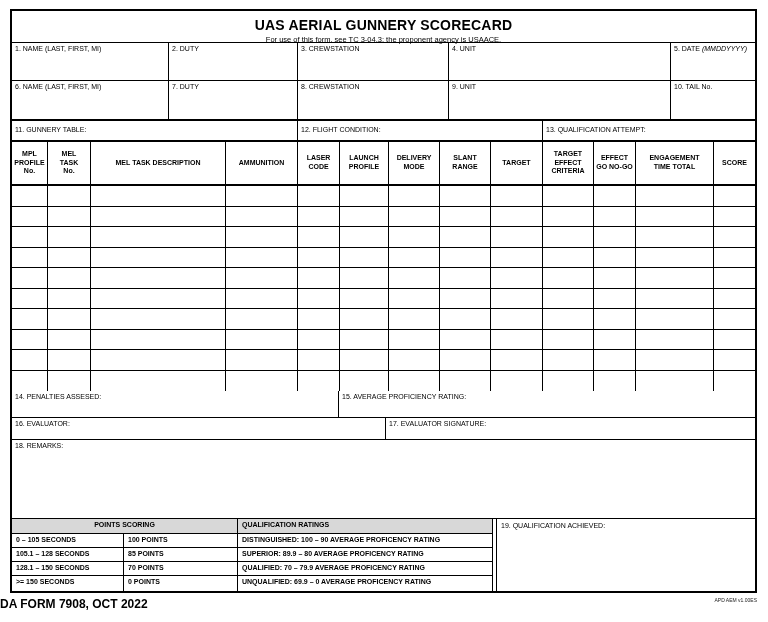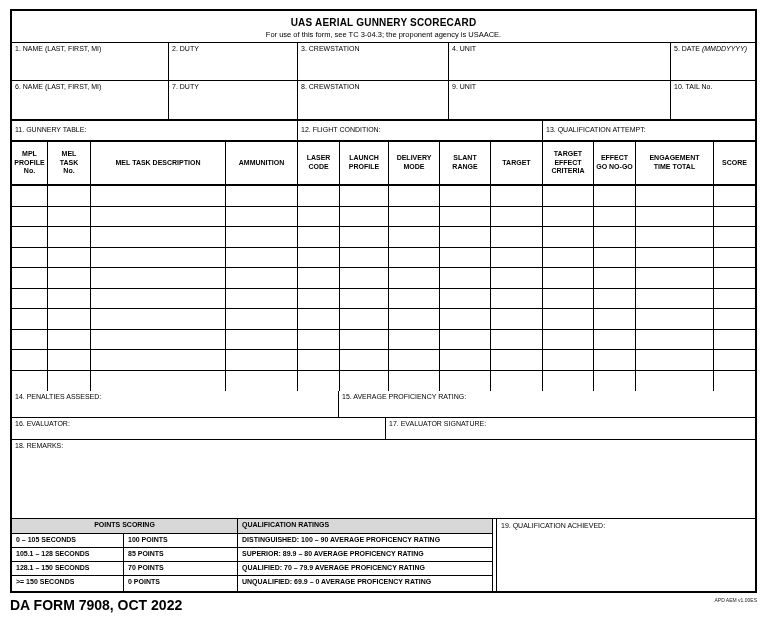--- a/index.html
+++ b/index.html
@@ -10,21 +10,21 @@
   }
   .form {
     position:absolute; left:10px; top:9px; width:747px; height:584px;
     border:2px solid #000; box-sizing:border-box;
     display:flex; flex-direction:column; background:#fff;
   }
   .sec { box-sizing:border-box; flex:none; }
 
   
   .titlebox { height:32px; border-bottom:1px solid #000; text-align:center; padding-top:6px; }
-  .title { font-size:10px; font-weight:bold; letter-spacing:.2px; }
+  .title { font-size:14px; font-weight:bold; letter-spacing:.2px; }
   .subtitle { font-size:7.5px; margin-top:2px;text-align:center; }
 
   
   .frow { display:grid; }
   .frow > .fcell {
     box-sizing:border-box; border-right:1px solid #000;
     padding:2px 3px; font-size:7px; line-height:1.2; overflow:hidden;
   }
   .frow > .fcell:last-child { border-right:none; }
   .row1 { height:38px; border-bottom:1px solid #000; grid-template-columns:157px 129px 151px 222px 1fr; }
@@ -66,21 +66,21 @@
   }
   .ptable > div.norb { border-bottom:none; }
   .shade { background:#d8d8d8; }
   .pshead { grid-column:1 / span 2; text-align:center; }
   .qualbox {
     position:absolute; left:484px; top:0; right:0; height:100%;
     border-left:1px solid #000; box-sizing:border-box;
     padding:3px 4px; font-size:7px;
   }
 
-  .footer-left { position:absolute; left:10px; top:597px; font-size:14px; font-weight:bold; }
+  .footer-left { position:absolute; left:0; top:597px; font-size:12px; font-weight:bold; }
   .footer-right { position:absolute; right:11px; top:597px; font-size:5px; color:#222; }
   .it { font-style:italic; }
 </style>
 </head>
 <body>
 
 <div class="form">
 
   <div class="sec titlebox">
     <div class="title">UAS AERIAL GUNNERY SCORECARD</div>

